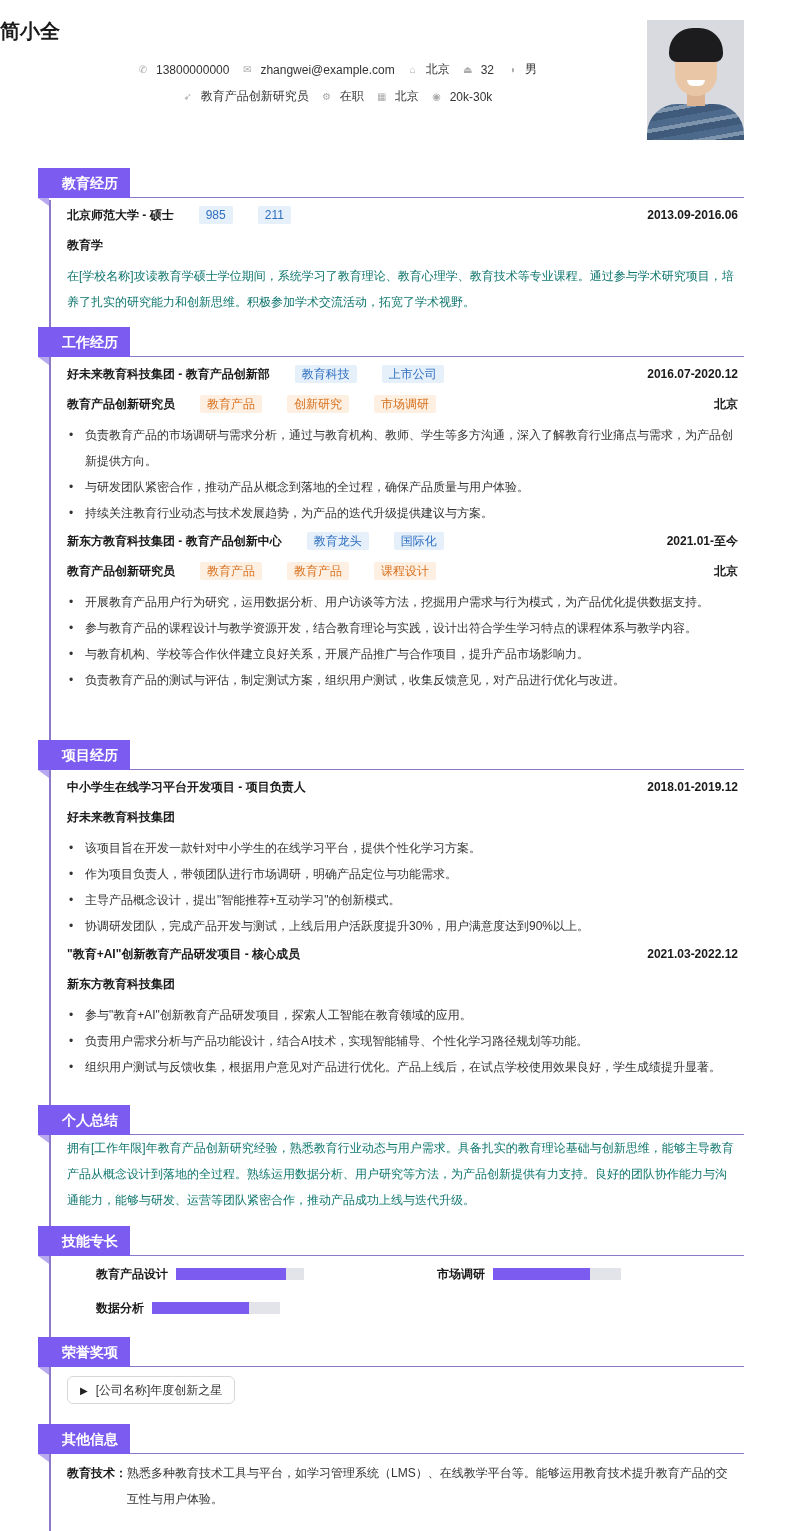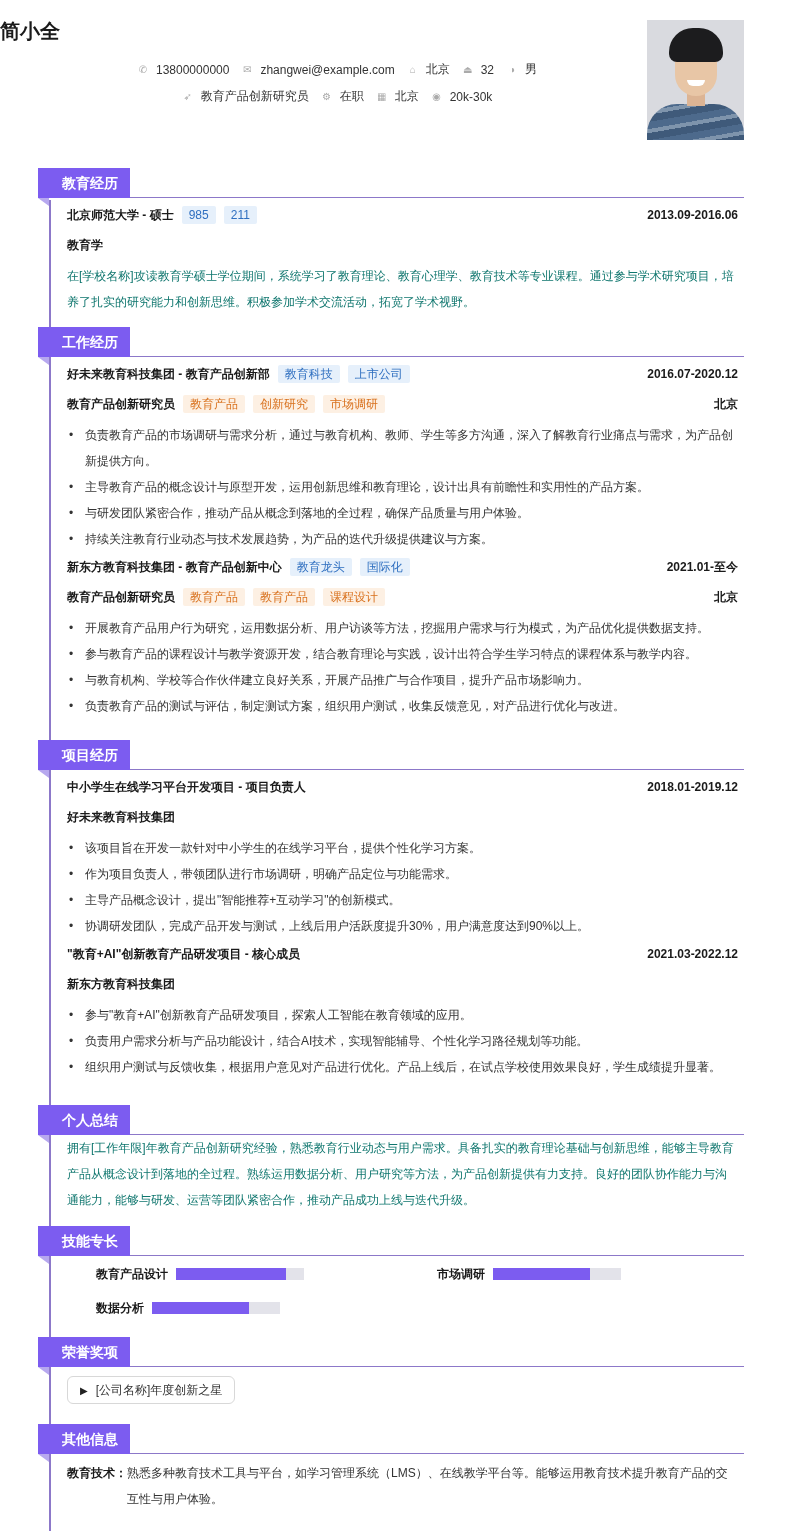--- a/index.html
+++ b/index.html
@@ -23,21 +23,21 @@
 
   .timeline { position: absolute; left: 49px; top: 200px; width: 2px; height: 1331px; background: #8c78c9; }
   .section { position: absolute; left: 38px; width: 706px; }
   .sec-head { position: relative; height: 30px; }
   .sec-title { position: absolute; left: 0; top: 0; height: 30px; width: 92px; background: #7c5cf0; color: #fff; font-size: 14px; font-weight: bold; line-height: 30px; padding-left: 24px; }
   .sec-fold { position: absolute; left: 0; top: 30px; width: 0; height: 0; border-top: 8px solid #b7a8ef; border-left: 11px solid transparent; }
   .sec-line { position: absolute; left: 92px; right: 0; top: 29px; height: 1px; background: #8c78c9; }
   .sec-body { padding-left: 29px; padding-right: 6px; }
 
   .row { display: flex; align-items: center; justify-content: space-between; height: 30px; }
-  .row-left { display: flex; align-items: center; }
+  .row-left { display: flex; align-items: center; gap: 17px; }
   .bold { font-weight: bold; font-size: 12px; color: #1a1a1a; }
   .tag { display: inline-block; padding: 0 7px; height: 18px; line-height: 18px; font-size: 12px; margin-left: 8px; border-radius: 2px; }
   .tag.blue { background: #e6f0fb; color: #2f6fc0; }
   .tag.orange { background: #fdf0e3; color: #d8701c; }
   .para { font-size: 12px; line-height: 26px; color: #0f766e; }
   ul.bullets { list-style: none; }
   ul.bullets li { position: relative; padding-left: 18px; font-size: 12px; line-height: 26px; color: #333; }
   ul.bullets li::before { content: "•"; position: absolute; left: 2px; top: 0; color: #333; }
 
   .skills { position: relative; height: 72px; }
@@ -149,21 +149,20 @@
       <div class="row-left">
         <span class="bold">教育产品创新研究员</span>
         <span class="tag orange">教育产品</span>
         <span class="tag orange">创新研究</span>
         <span class="tag orange">市场调研</span>
       </div>
       <span class="bold">北京</span>
     </div>
     <ul class="bullets" style="margin-top:3px;">
       <li>负责教育产品的市场调研与需求分析，通过与教育机构、教师、学生等多方沟通，深入了解教育行业痛点与需求，为产品创新提供方向。</li>
-      <li>主导教育产品的概念设计与原型开发，运用创新思维和教育理论，设计出具有前瞻性和实用性的产品方案。</li>
       <li>与研发团队紧密合作，推动产品从概念到落地的全过程，确保产品质量与用户体验。</li>
       <li>持续关注教育行业动态与技术发展趋势，为产品的迭代升级提供建议与方案。</li>
     </ul>
     <div class="row" style="margin-top:0px;">
       <div class="row-left">
         <span class="bold">新东方教育科技集团 - 教育产品创新中心</span>
         <span class="tag blue">教育龙头</span>
         <span class="tag blue">国际化</span>
       </div>
       <span class="bold">2021.01-至今</span>

